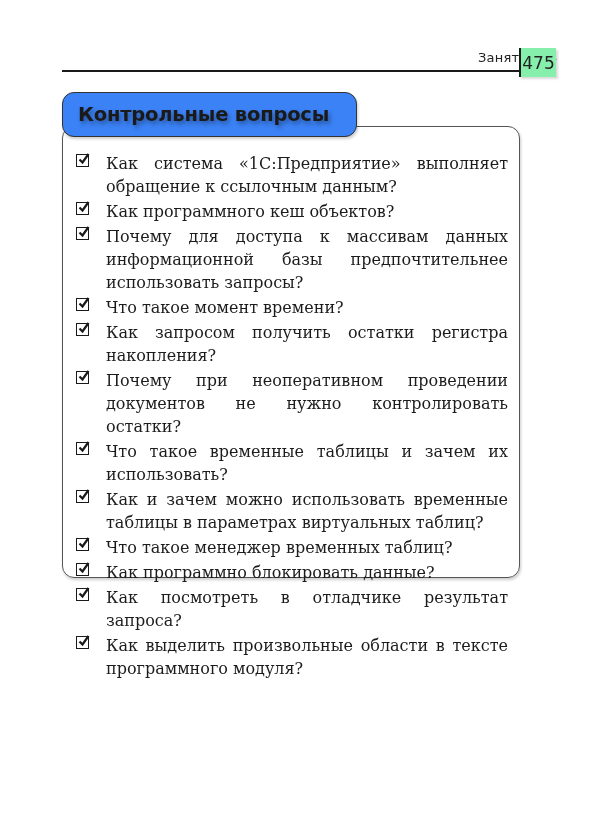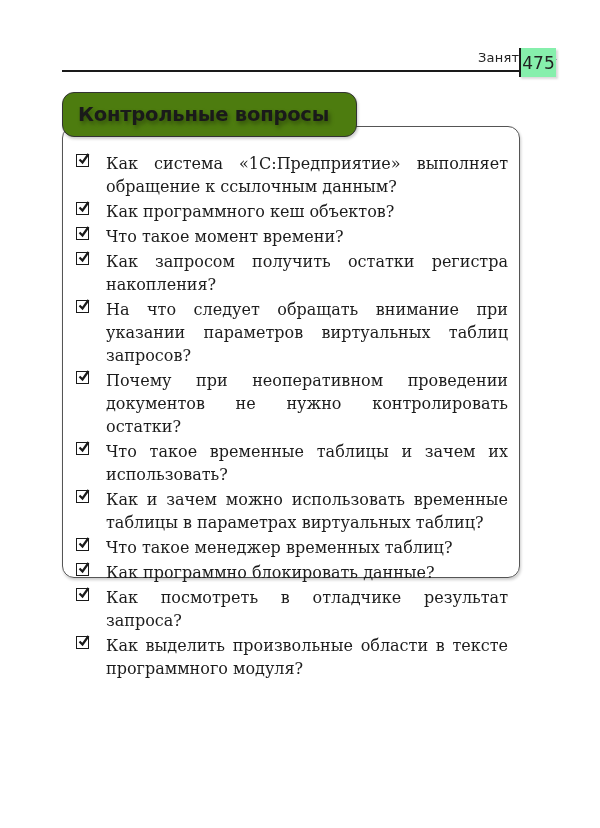--- a/index.html
+++ b/index.html
@@ -21,21 +21,21 @@
     display:flex; align-items:center; justify-content:center; box-sizing:border-box;
     box-shadow:2px 2px 2px rgba(0,0,0,0.15);
   }
   .frame {
     position:absolute; left:62px; top:126px; width:458px; height:452px;
     border:1.5px solid #555; border-radius:12px; box-sizing:border-box;
     box-shadow:1px 2px 3px rgba(0,0,0,0.2);
   }
   .title-box {
     position:absolute; left:62px; top:92px; width:295px; height:45px;
-    background:#4d7c0f; border:1.5px solid #333; border-radius:12px; box-sizing:border-box;
+    background:#3b82f6; border:1.5px solid #333; border-radius:12px; box-sizing:border-box;
     box-shadow:1px 2px 3px rgba(0,0,0,0.2);
     display:flex; align-items:center; padding-left:15px;
   }
   .title-text {
     font-family:"DejaVu Sans", sans-serif; font-weight:bold; font-size:19.5px; color:#1a1a1a;
     letter-spacing:-0.2px; text-shadow:2px 3px 4px rgba(0,0,0,0.35);
   }
   .questions {
     position:absolute; left:76px; top:152px; width:432px; margin:0; padding:0; list-style:none;
   }
@@ -83,37 +83,37 @@
         </svg>
       </span>
       <span class="text">Как программного кеш объектов?</span>
     </li>
   <li class="q">
       <span class="box">
         <svg width="14" height="14" viewBox="0 0 14 14">
           <path d="M2.5 7.5 L5.5 10.5 L11.5 2" stroke="#1a1a1a" stroke-width="2.2" fill="none"></path>
         </svg>
       </span>
+      <span class="text">Почему для доступа к массивам данных информационной базы предпочтительнее использовать запросы?</span>
+    </li>
+  <li class="q">
+      <span class="box">
+        <svg width="14" height="14" viewBox="0 0 14 14">
+          <path d="M2.5 7.5 L5.5 10.5 L11.5 2" stroke="#1a1a1a" stroke-width="2.2" fill="none"></path>
+        </svg>
+      </span>
       <span class="text">Что такое момент времени?</span>
     </li>
   <li class="q">
       <span class="box">
         <svg width="14" height="14" viewBox="0 0 14 14">
           <path d="M2.5 7.5 L5.5 10.5 L11.5 2" stroke="#1a1a1a" stroke-width="2.2" fill="none"></path>
         </svg>
       </span>
       <span class="text">Как запросом получить остатки регистра накопления?</span>
-    </li>
-  <li class="q">
-      <span class="box">
-        <svg width="14" height="14" viewBox="0 0 14 14">
-          <path d="M2.5 7.5 L5.5 10.5 L11.5 2" stroke="#1a1a1a" stroke-width="2.2" fill="none"></path>
-        </svg>
-      </span>
-      <span class="text">На что следует обращать внимание при указании параметров виртуальных таблиц запросов?</span>
     </li>
   <li class="q">
       <span class="box">
         <svg width="14" height="14" viewBox="0 0 14 14">
           <path d="M2.5 7.5 L5.5 10.5 L11.5 2" stroke="#1a1a1a" stroke-width="2.2" fill="none"></path>
         </svg>
       </span>
       <span class="text">Почему при неоперативном проведении документов не нужно контролировать остатки?</span>
     </li>
   <li class="q">

